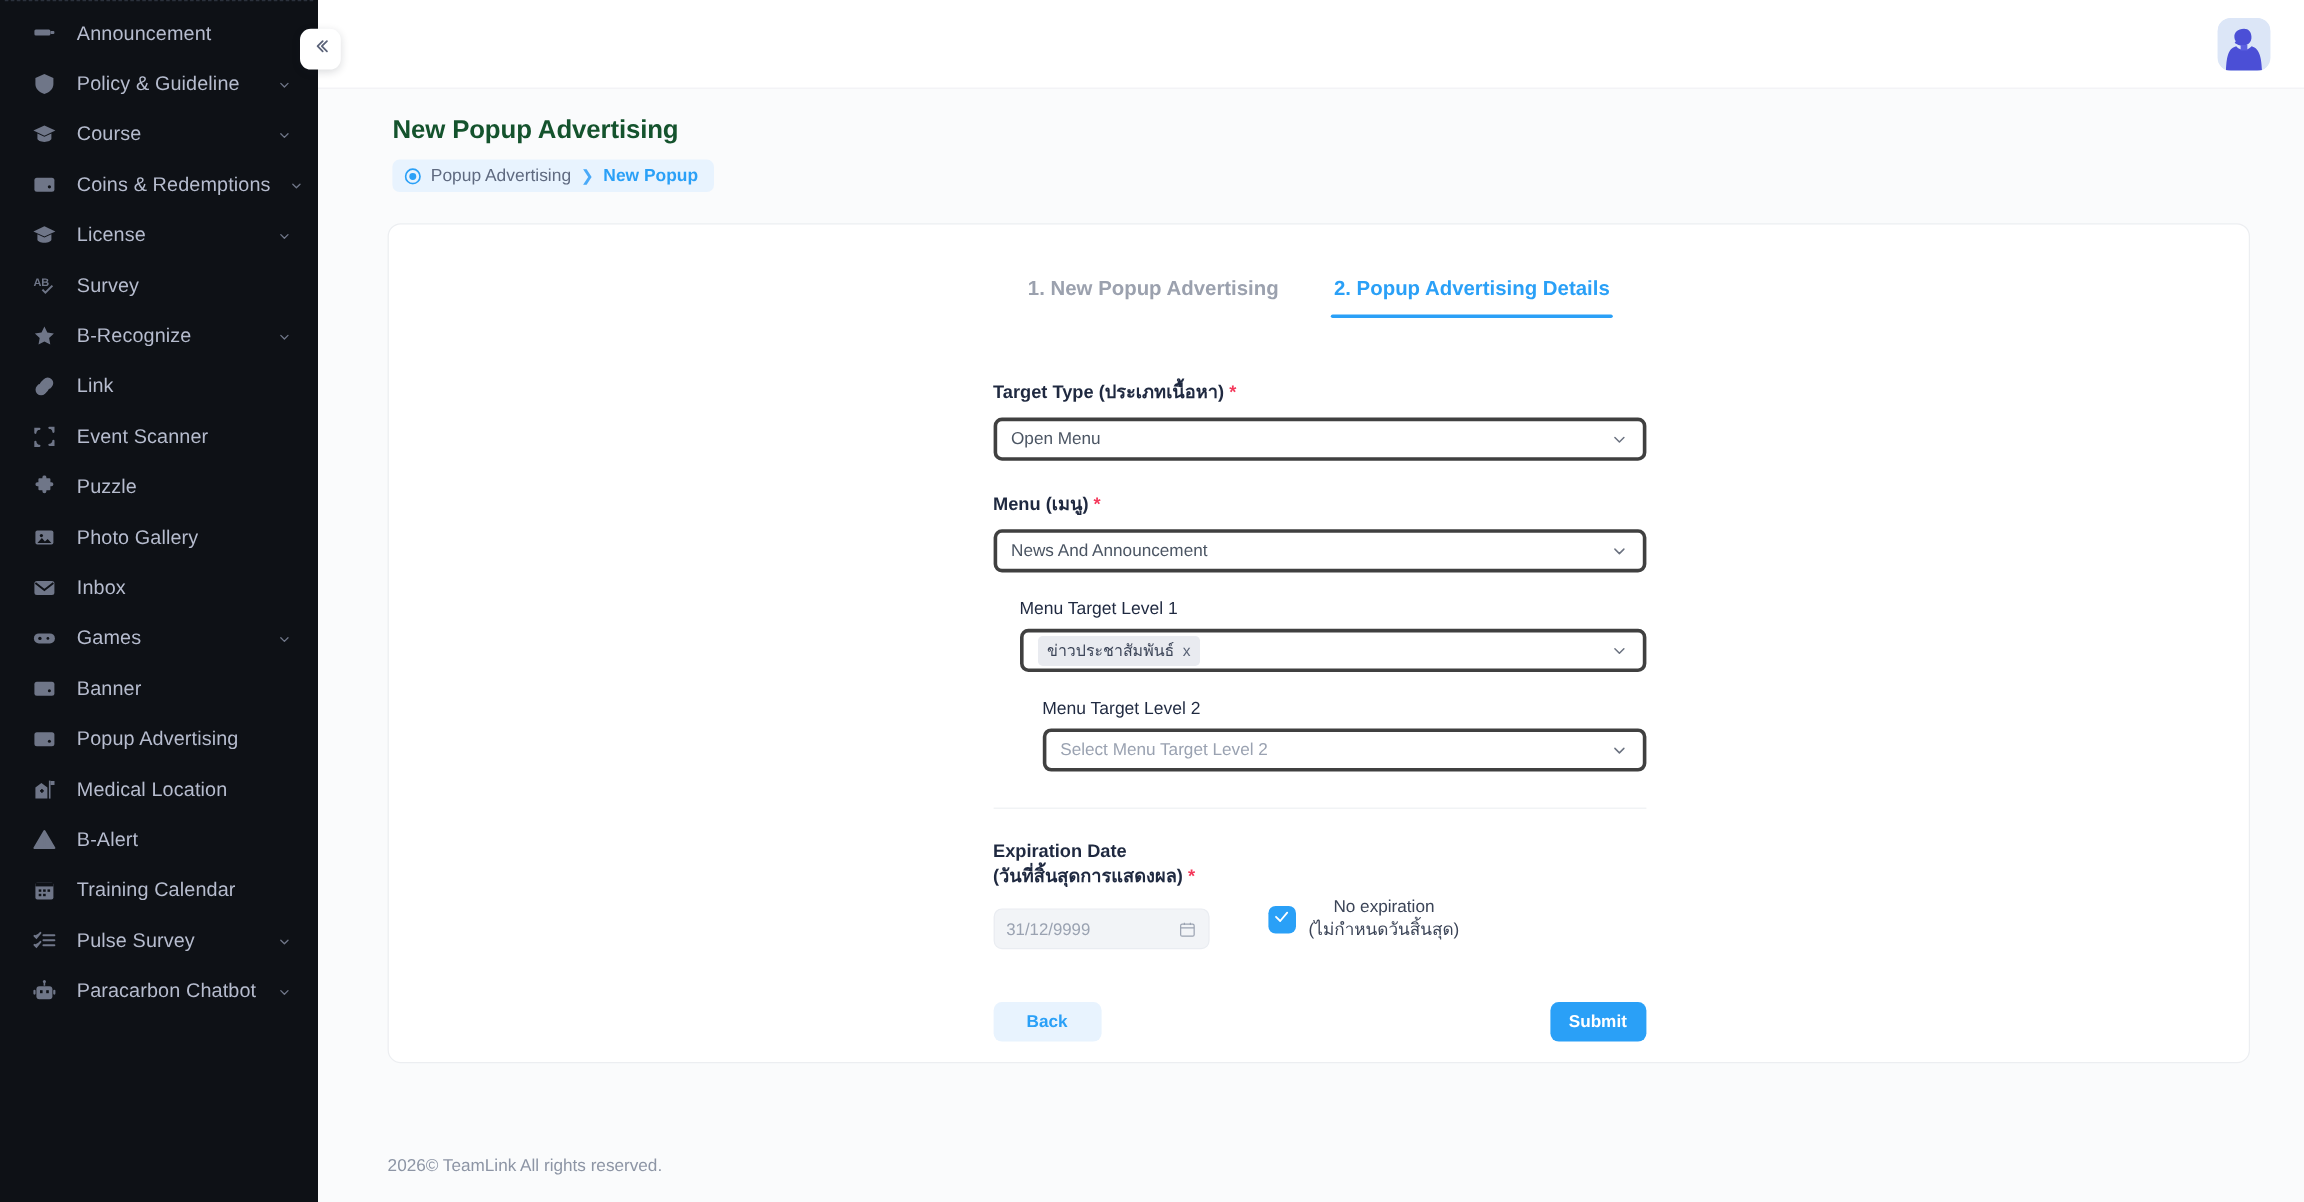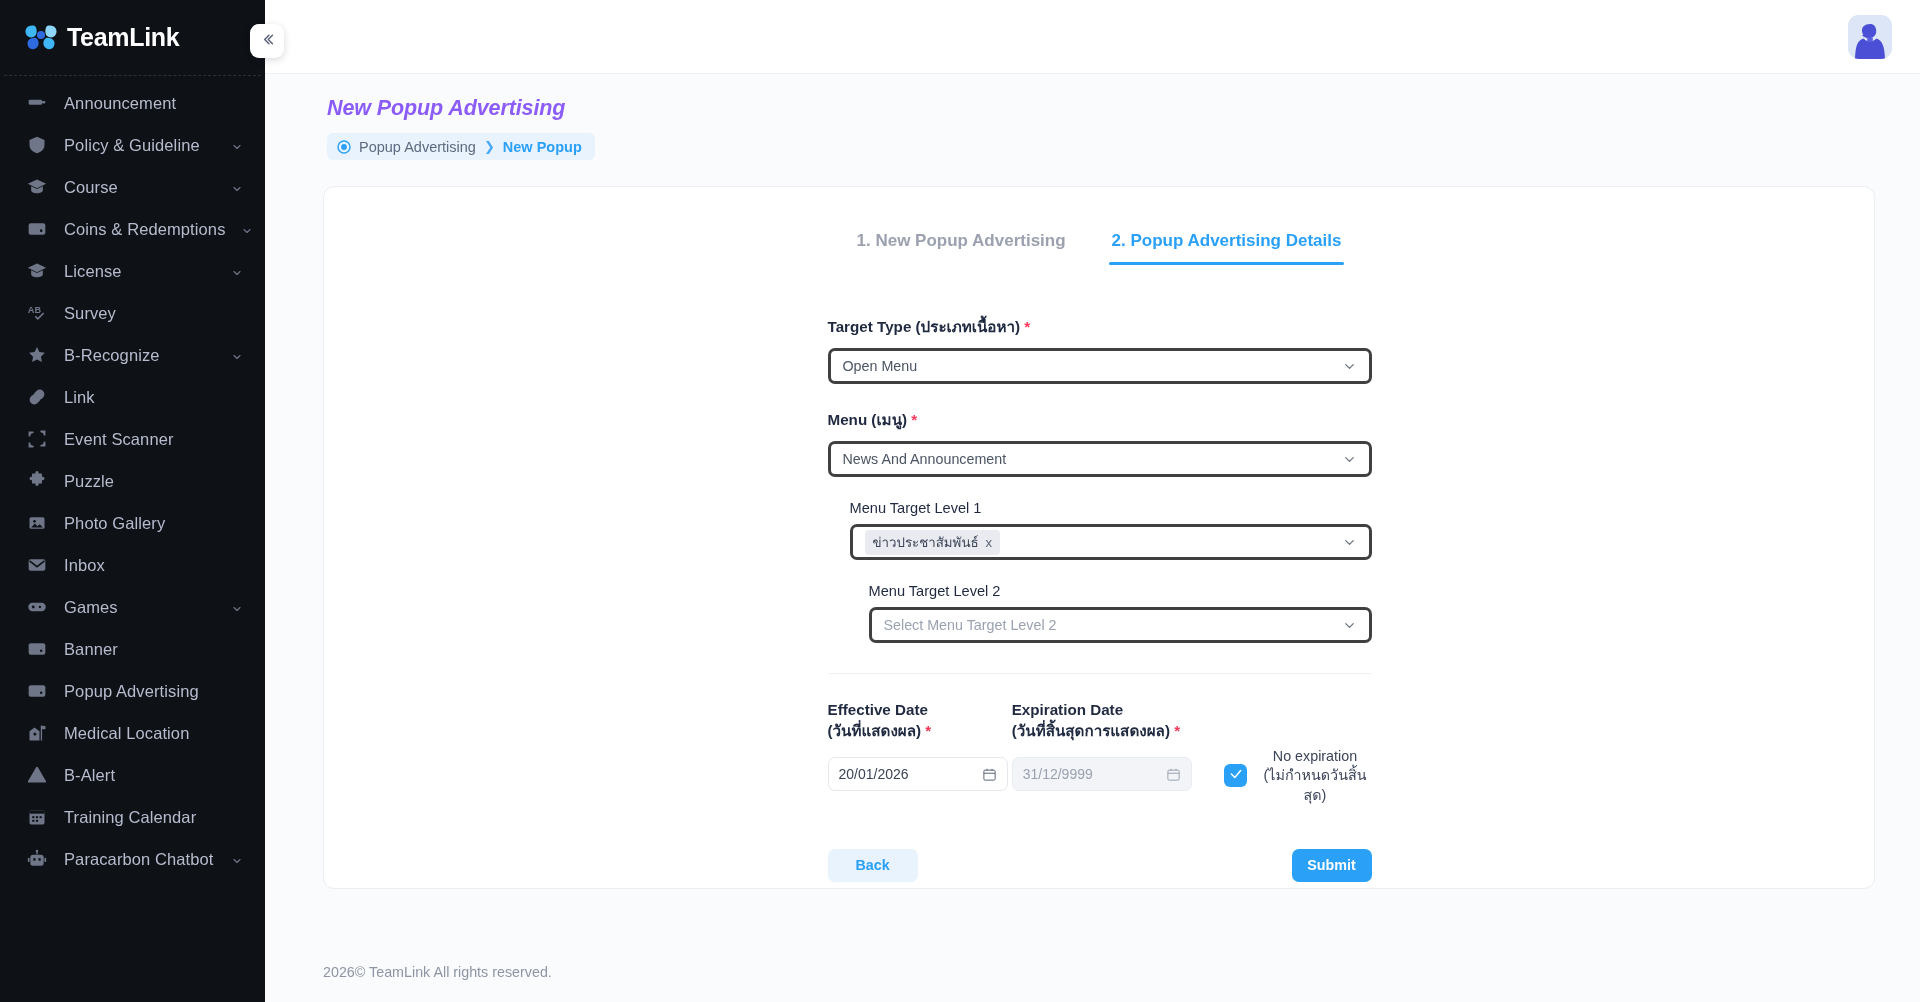--- a/index.html
+++ b/index.html
@@ -72,23 +72,22 @@
   }
   .avatar {
     width: 44px; height: 44px; border-radius: 11px;
     background: #dce6f7; display: flex; align-items: flex-end;
     justify-content: center; overflow: hidden; cursor: pointer;
   }
   .avatar svg { width: 44px; height: 44px; display: block; }
 
   .page-head { padding: 22px 0 0 62px; }
   .page-title {
-    font-size: 21.5px; font-weight: bold; color: #8b5cf6;
+    font-size: 21.5px; font-weight: bold; color: #14532d;
     letter-spacing: -.1px;
-    font-style: italic;
   }
   .crumb {
     margin-top: 12px; display: inline-flex; align-items: center;
     gap: 8px; background: #e8f3fe; border-radius: 6px;
     padding: 5px 13px 5px 10px; height: 27px;
   }
   .crumb-dot { width: 14px; height: 14px; flex: none; }
   .crumb-dot svg { width: 14px; height: 14px; display: block; }
   .crumb-parent { font-size: 14.5px; color: #5f6a80; cursor: pointer; }
   .crumb-arrow { color: #49a9f8; font-size: 13px; line-height: 1; }
@@ -182,32 +181,20 @@
     padding: 26px 0 0 58px; font-size: 14.3px; color: #8d95a5;
     margin-top: auto; padding-bottom: 22px;
   }
 </style>
 </head>
 <body>
 
 <div class="app">
 
   <aside class="sidebar">
-    <div class="brand">
-      <span class="brand-mark">
-        <svg viewBox="0 0 34 30">
-          <path d="M11 3 C4 1,0 6,2 11 C3.5 14.5,8 15.5,11 13 C13 11.2,13.5 6,11 3 Z" fill="#3fb6f5"></path>
-          <path d="M12 15 C6 14,2 18,4 23 C6 27.5,12 27,14 23 C15.3 20.2,14.5 16.6,12 15 Z" fill="#2e6ae0"></path>
-          <path d="M23 3 C30 1,34 6,32 11 C30.5 14.5,26 15.5,23 13 C21 11.2,20.5 6,23 3 Z" fill="#8fd6fb"></path>
-          <path d="M22 15 C28 14,32 18,30 23 C28 27.5,22 27,20 23 C18.7 20.2,19.5 16.6,22 15 Z" fill="#3fb6f5"></path>
-          <circle cx="17" cy="12" r="4" fill="#2e6ae0"></circle>
-        </svg>
-      </span>
-      <span class="brand-name">TeamLink</span>
-    </div>
     <div class="nav-sep"></div>
     <nav class="nav" id="nav">
         <div class="nav-item">
           <span class="nav-ico">
             <svg viewBox="0 0 24 24">
               <rect x="2" y="8" width="16" height="6" rx="1.5"></rect>
               <rect x="18" y="9.5" width="4" height="3" rx="1"></rect>
             </svg>
           </span>
           <span class="nav-label">Announcement</span>
@@ -382,20 +369,35 @@
               <rect x="3" y="4" width="18" height="17" rx="2"></rect>
               <rect x="3" y="4" width="18" height="4" fill="#0e1116"></rect>
               <rect x="6.3" y="11" width="2.6" height="2.4" fill="#0e1116"></rect>
               <rect x="10.7" y="11" width="2.6" height="2.4" fill="#0e1116"></rect>
               <rect x="15.1" y="11" width="2.6" height="2.4" fill="#0e1116"></rect>
               <rect x="6.3" y="15.4" width="2.6" height="2.4" fill="#0e1116"></rect>
               <rect x="10.7" y="15.4" width="2.6" height="2.4" fill="#0e1116"></rect>
             </svg>
           </span>
           <span class="nav-label">Training Calendar</span>
+        </div>
+        <div class="nav-item">
+          <span class="nav-ico">
+            <svg viewBox="0 0 24 24" fill="none" stroke="currentColor" stroke-width="1.9" stroke-linecap="round">
+              <polyline points="2,7 4,9 8,4"></polyline>
+              <polyline points="2,16 4,18 8,13"></polyline>
+              <line x1="11" y1="6.5" x2="22" y2="6.5"></line>
+              <line x1="11" y1="11.5" x2="22" y2="11.5"></line>
+              <line x1="11" y1="16.5" x2="22" y2="16.5"></line>
+            </svg>
+          </span>
+          <span class="nav-label">Pulse Survey</span>
+          <span class="nav-caret"><svg viewBox="0 0 24 24" stroke-linecap="round" stroke-linejoin="round">
+              <polyline points="6,9 12,15 18,9"></polyline>
+            </svg></span>
         </div>
         <div class="nav-item">
           <span class="nav-ico">
             <svg viewBox="0 0 24 24">
               <rect x="4" y="7" width="16" height="13" rx="3"></rect>
               <rect x="11.2" y="2.5" width="1.6" height="4"></rect>
               <circle cx="12" cy="2.4" r="1.5"></circle>
               <rect x="7.6" y="11" width="2.6" height="3" fill="#0e1116"></rect>
               <rect x="13.8" y="11" width="2.6" height="3" fill="#0e1116"></rect>
               <rect x="1" y="10.5" width="2.2" height="5" rx="1.1"></rect>
@@ -509,38 +511,20 @@
               <svg viewBox="0 0 24 24" stroke-linecap="round" stroke-linejoin="round">
                   <polyline points="6,9 12,15 18,9"></polyline>
                 </svg>
             </span>
           </div>
         </div>
 
         <div class="divider"></div>
 
         <div class="dates">
-          <div class="date-col">
-            <div class="dlabel">
-              <span>Effective Date</span><br>
-              <span>(วันที่แสดงผล)</span>
-              <span class="req">*</span>
-            </div>
-            <div class="date-wrap">
-              <span class="date-val">20/01/2026</span>
-              <span class="cal-ico">
-                <svg viewBox="0 0 24 24">
-                    <rect x="3" y="5" width="18" height="16" rx="2"></rect>
-                    <line x1="3" y1="10" x2="21" y2="10"></line>
-                    <line x1="8" y1="3" x2="8" y2="6"></line>
-                    <line x1="16" y1="3" x2="16" y2="6"></line>
-                  </svg>
-              </span>
-            </div>
-          </div>
 
           <div class="date-col second">
             <div class="dlabel">
               <span>Expiration Date</span><br>
               <span>(วันที่สิ้นสุดการแสดงผล)</span>
               <span class="req">*</span>
             </div>
             <div class="date-wrap disabled">
               <span class="date-val">31/12/9999</span>
               <span class="cal-ico">

